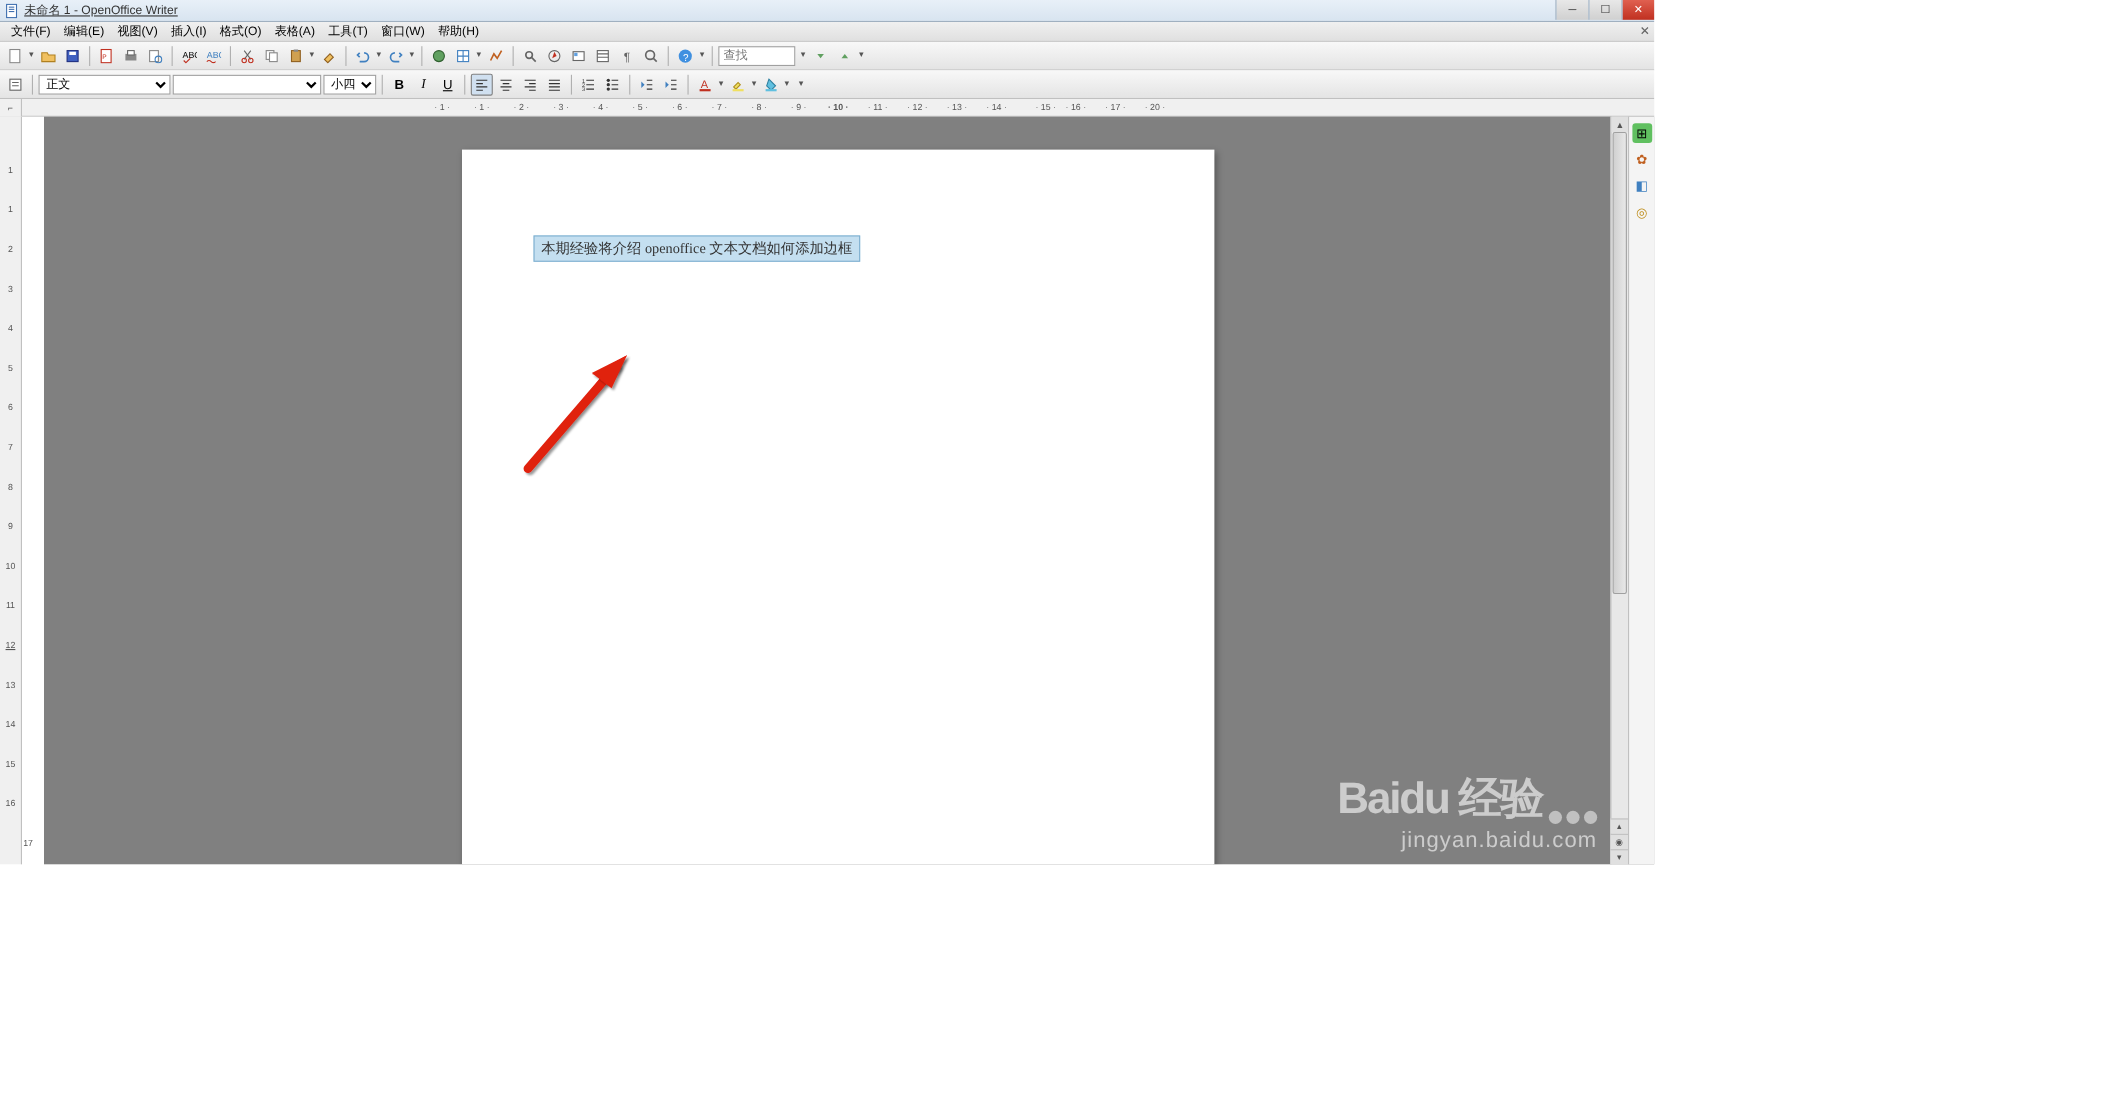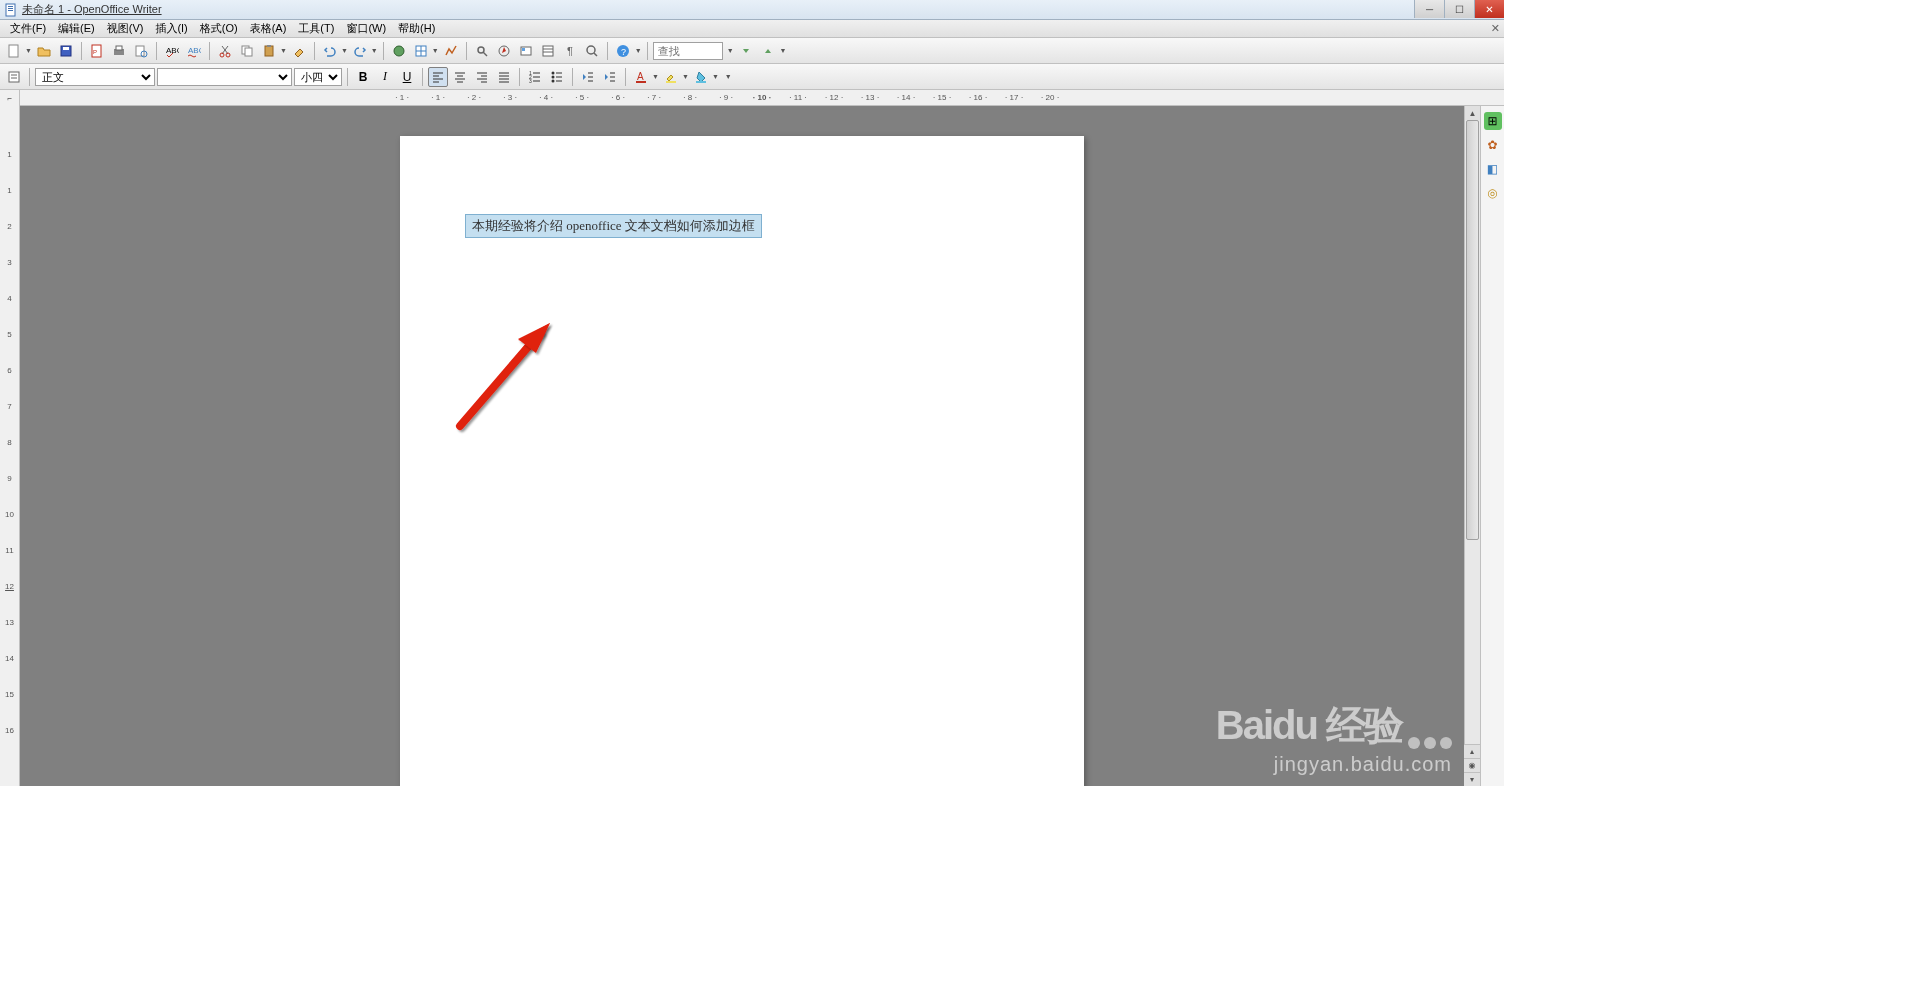--- a/index.html
+++ b/index.html
@@ -35,21 +35,21 @@
 
 .ruler-row { display: flex; height: 16px; background: #f0f0f0; border-bottom: 1px solid #c0c0c0; }
 .ruler-corner { width: 20px; height: 16px; background: #f0f0f0; border-right: 1px solid #c0c0c0; display:flex; align-items:center; justify-content:center; font-size:8px; color:#555; }
 .h-ruler { flex: 1; position: relative; background: #f0f0f0; overflow: hidden; }
 .h-ruler-inner { position: absolute; left: 400px; top: 0; height: 100%; display: flex; align-items: center; font-size: 8px; color: #555; white-space: nowrap; }
 
 
 .main-area { display: flex; height: 680px; position: relative; }
 .v-ruler { width: 20px; background: #f0f0f0; border-right: 1px solid #c0c0c0; position: relative; }
 .v-ruler-inner { position: absolute; top: 30px; left: 0; width: 100%; display: flex; flex-direction: column; align-items: center; font-size: 8px; color: #555; }
-.doc-area { flex: 1; background: #808080; position: relative; overflow: hidden; }
+.doc-area { flex: 1; background: #808080; position: relative; overflow: hidden; margin-left: 20px; }
 .page { position: absolute; left: 380px; top: 30px; width: 684px; height: 950px; background: #fff; box-shadow: 2px 2px 6px rgba(0,0,0,.3); }
 .selected-text { position: absolute; left: 65px; top: 78px; background: #c4dff0; border: 1px solid #7fb0d0; padding: 2px 6px; font-size: 13px; color: #333; font-family: SimSun, serif; }
 
 
 .arrow-svg { position: absolute; left: 420px; top: 205px; pointer-events: none; }
 
 
 .v-scroll { position: absolute; right: 24px; top: 106px; width: 16px; bottom: 0; background: #e8e8e8; border-left: 1px solid #c0c0c0; }
 .v-scroll .thumb { position: absolute; top: 14px; left: 1px; right: 1px; height: 420px; background: linear-gradient(to right, #d0d0d0, #e8e8e8); border: 1px solid #a0a0a0; border-radius: 2px; }
 .v-scroll .arrow { position: absolute; left: 0; right: 0; height: 14px; background: #e0e0e0; display:flex; align-items:center; justify-content:center; font-size:8px; color:#555; }
@@ -421,21 +421,21 @@
         <span style="display: inline-block; width: 36px; text-align: center;">· 5 · </span>
         <span style="display: inline-block; width: 36px; text-align: center;">· 6 · </span>
         <span style="display: inline-block; width: 36px; text-align: center;">· 7 · </span>
         <span style="display: inline-block; width: 36px; text-align: center;">· 8 · </span>
         <span style="display: inline-block; width: 36px; text-align: center;">· 9 · </span>
         <span style="display: inline-block; width: 36px; text-align: center; font-weight: bold;">· 10 · </span>
         <span style="display: inline-block; width: 36px; text-align: center;">· 11 · </span>
         <span style="display: inline-block; width: 36px; text-align: center;">· 12 · </span>
         <span style="display: inline-block; width: 36px; text-align: center;">· 13 · </span>
         <span style="display: inline-block; width: 36px; text-align: center;">· 14 · </span>
-        <span style="display: inline-block; width: 36px; text-align: center;">· 15 · </span>
+        <span style="display: inline-block; width: 36px; text-align: right;">· 15 · </span>
         <span style="display: inline-block; width: 36px; text-align: center;">· 16 · </span>
         <span style="display: inline-block; width: 36px; text-align: center;">· 17 · </span>
         <span style="display: inline-block; width: 36px; text-align: center;">· 20 · </span>
       </div>
   </div>
 </div>
 
 <div class="main-area">
   <div class="v-ruler">
     <div class="v-ruler-inner" id="v-ruler-marks">

